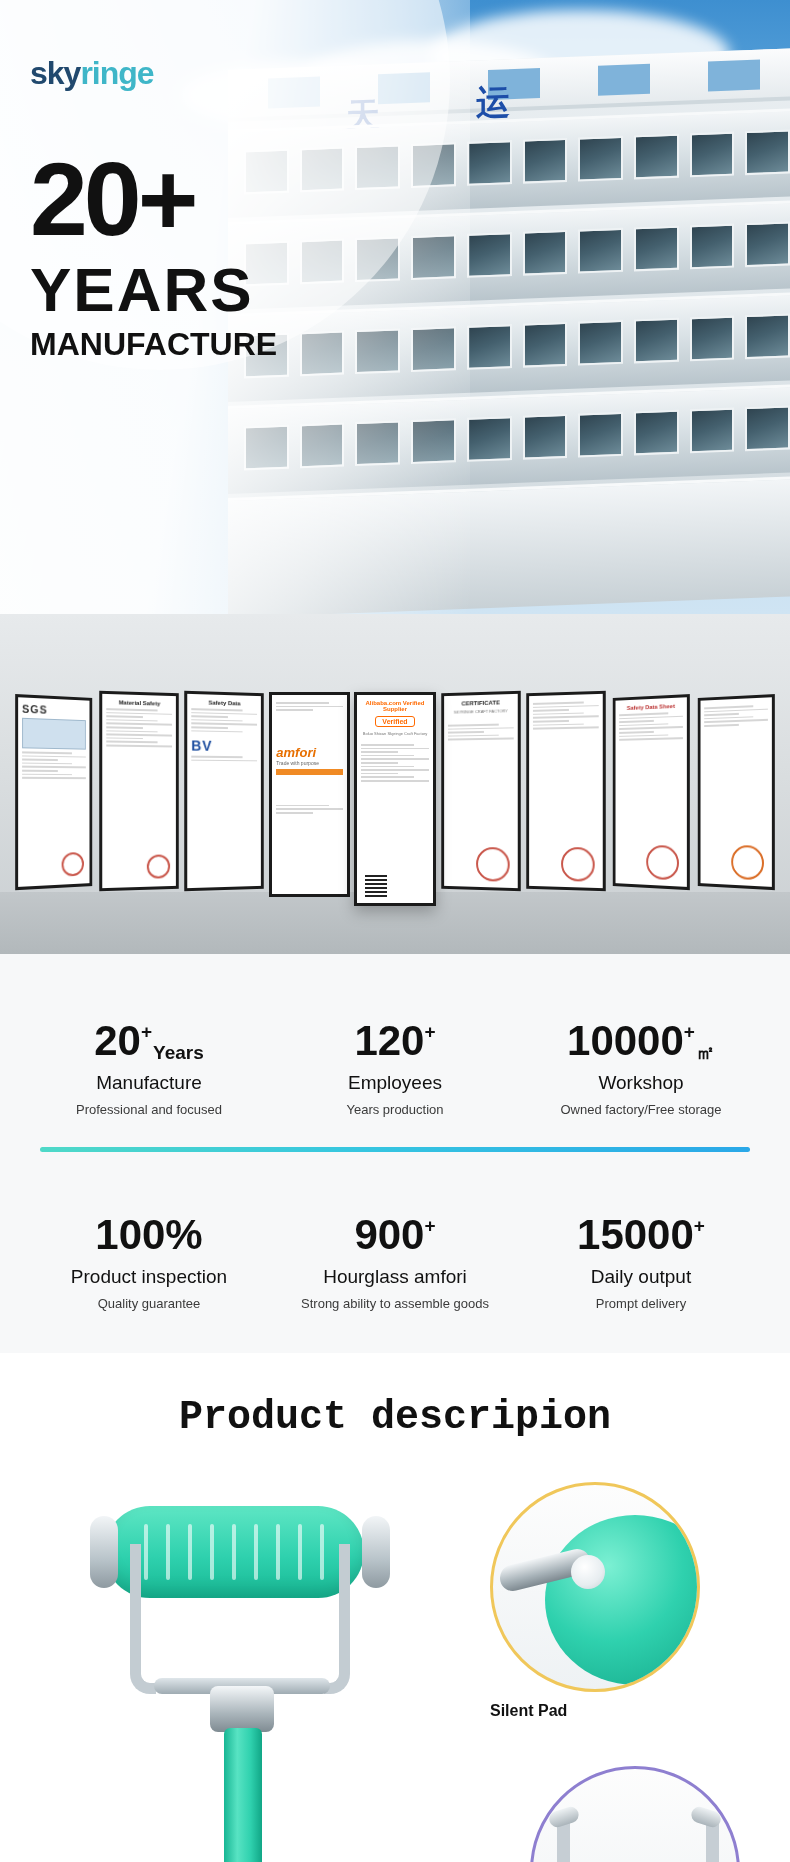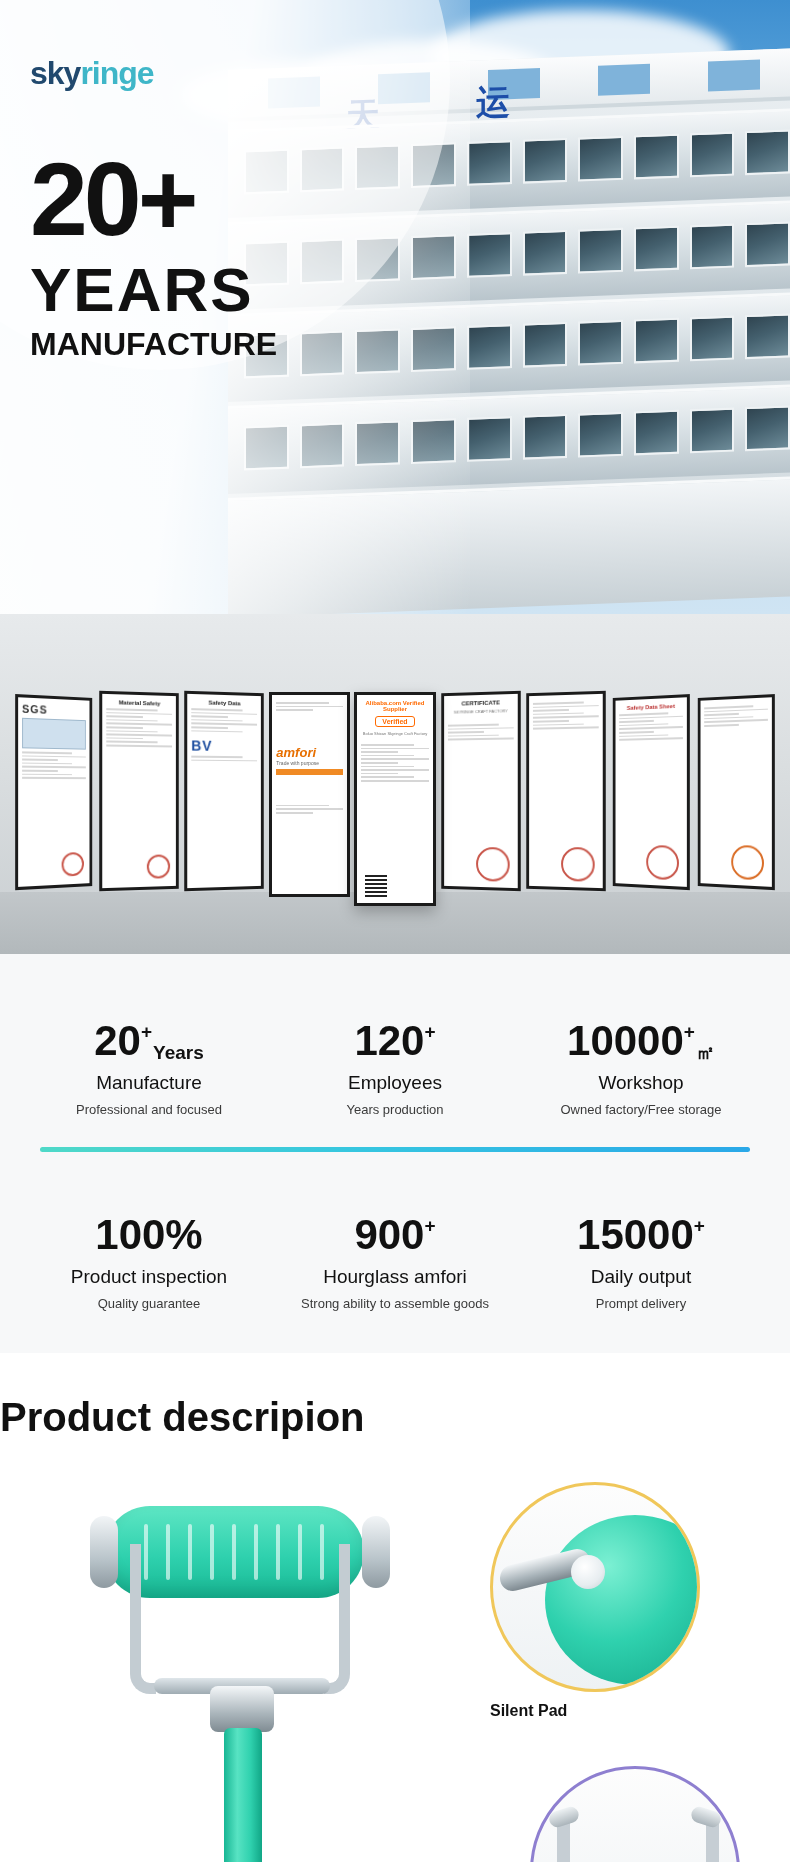--- a/index.html
+++ b/index.html
@@ -161,21 +161,21 @@
   .inline-unit { font-size: 19px; font-weight: 700; align-self: flex-end; margin-left: 1px; }
   .stat-mid { font-size: 19px; margin-top: 10px; }
   .stat-small { font-size: 13px; color: #3b3b3b; margin-top: 8px; }
   .divider {
     height: 5px; border-radius: 3px; margin: 30px 14px 30px;
     background: linear-gradient(90deg,#4fd9c8 0%, #36c6e0 45%, #2aa8e8 100%);
   }
 
   
   .prod { background: #ffffff; padding: 42px 0 0; }
-  .prod-title { font-size: 40px; font-weight: 700; }
+  .prod-title { text-align: center; font-size: 40px; font-weight: 700; font-family: Liberation Mono, monospace; }
   .prod-body { position: relative; margin-top: 36px; height: 440px; }
 
   .roller-wrap { position: absolute; left: 70px; top: 6px; width: 340px; height: 430px; }
   .roller-head {
     position: absolute; left: 34px; top: 24px;
     width: 260px; height: 92px; border-radius: 46px;
     background: linear-gradient(180deg,#5ee6c4 0%, #2fd1ae 55%, #17b894 100%);
     box-shadow: inset 0 -8px 16px rgba(0,0,0,.12);
   }
   .ridge {

